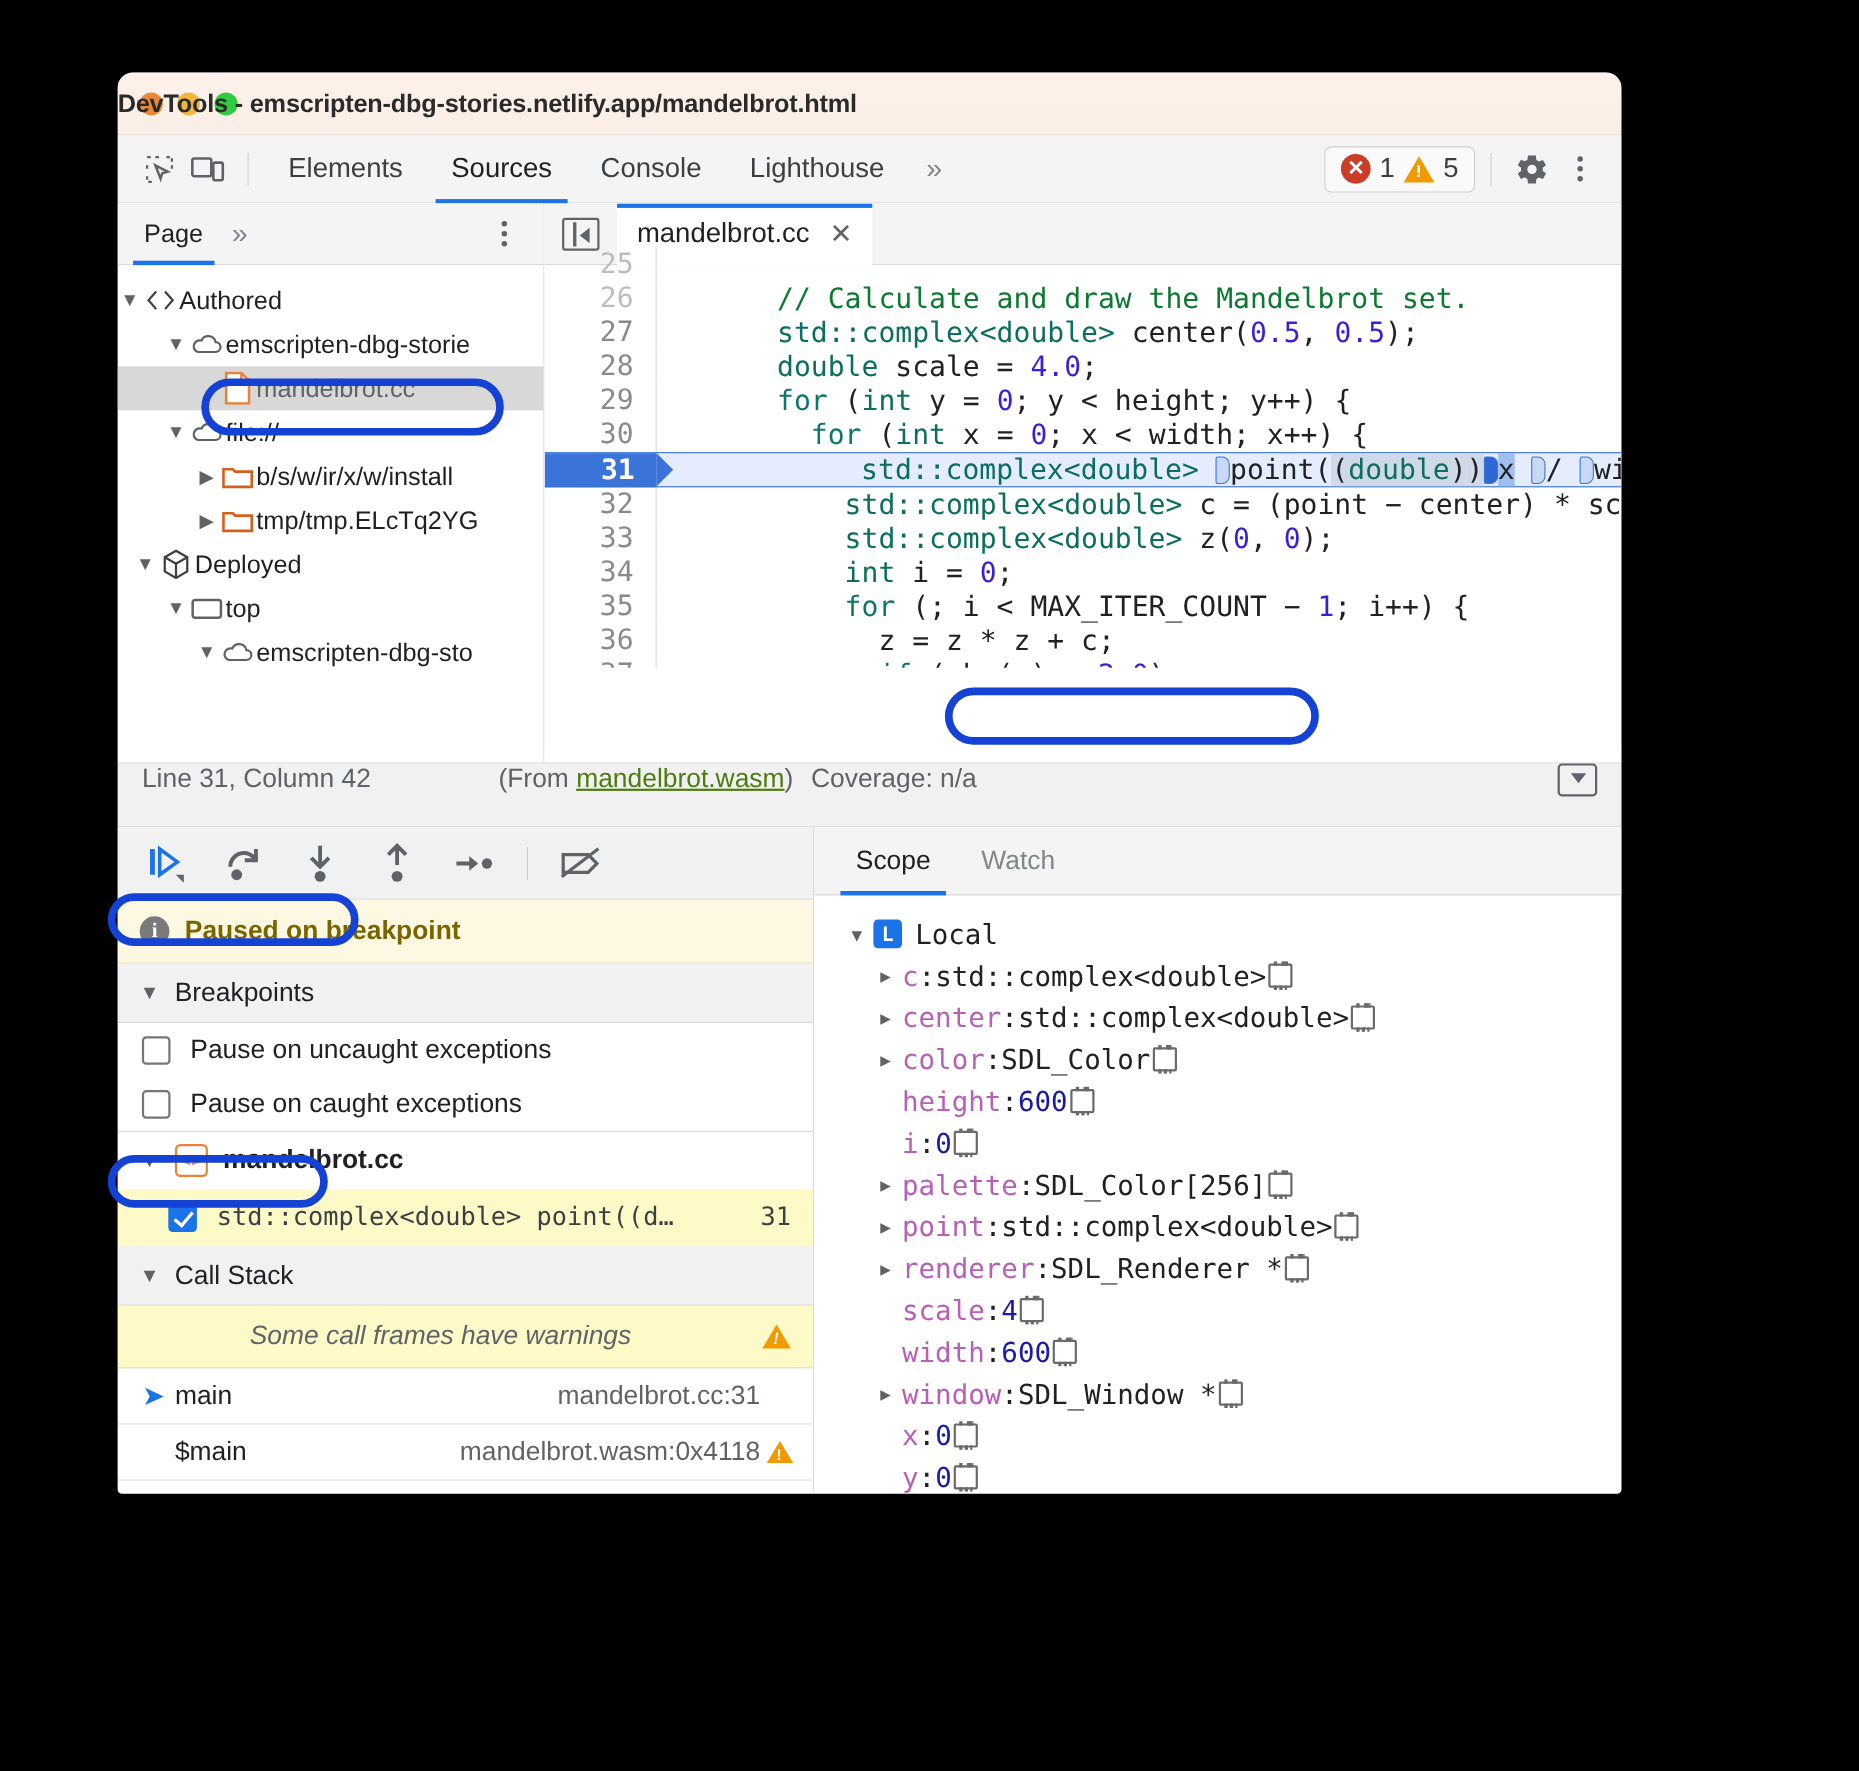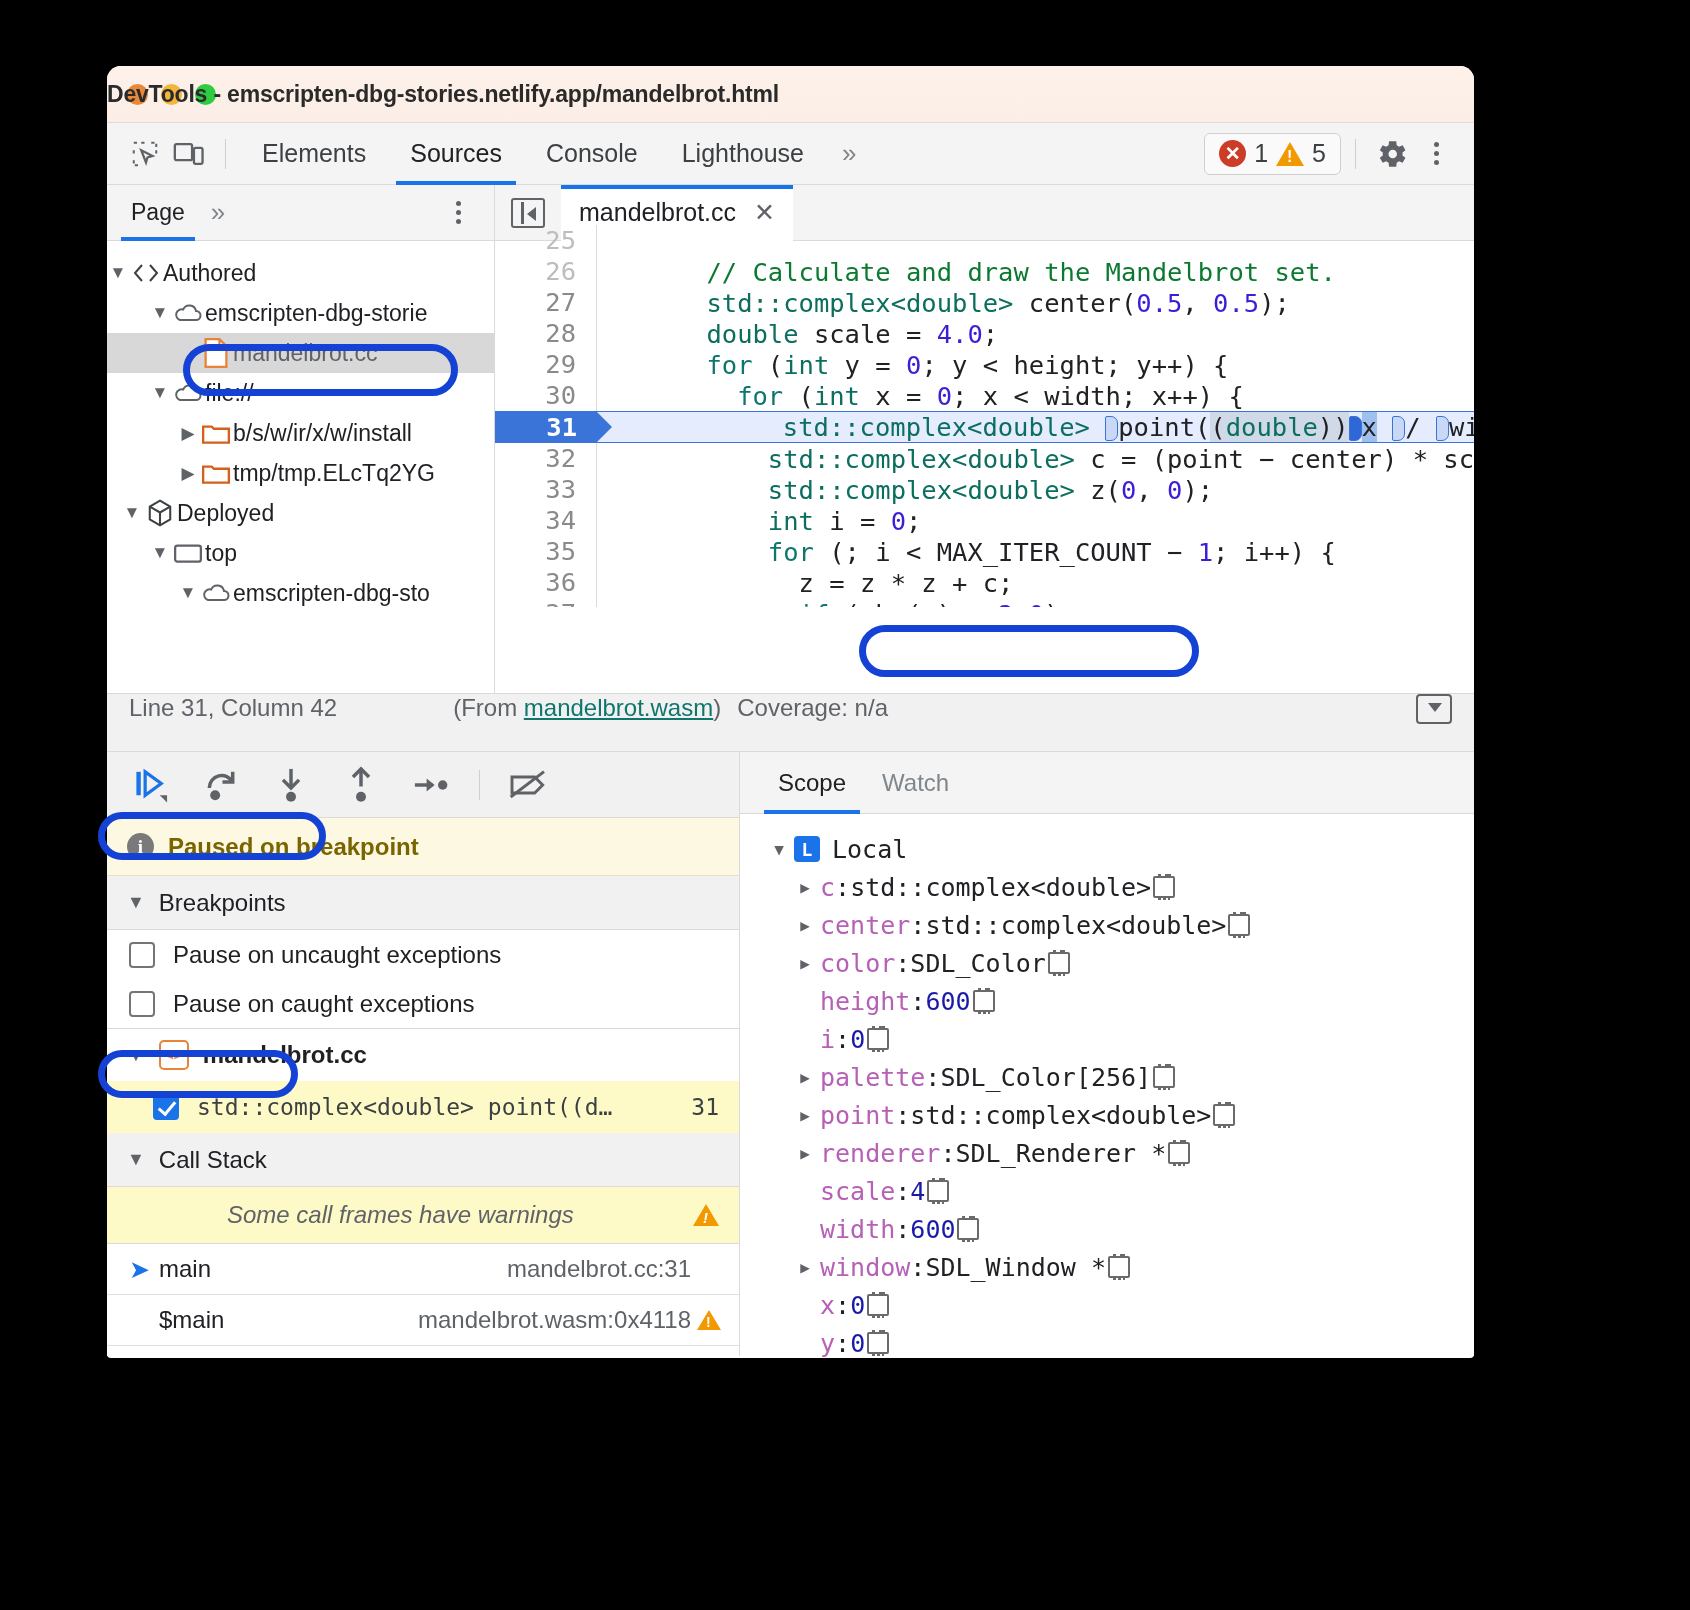--- a/index.html
+++ b/index.html
@@ -185,21 +185,21 @@
     position: absolute; left: 0; right: 0; bottom: 0; height: 18px;
     background: linear-gradient(rgba(255,255,255,0), #fff 75%);
   }
   
   #status {
     height: 58px; background: #f1f1f1; border-top: 1px solid #dadada;
     display: flex; font-size: 24px; color: #5f6368;
     padding-left: 22px;
   }
   #status .spacer { width: 116px; }
-  #status a { color: #0f766e; text-decoration: underline; }
+  #status a { color: #4d7c0f; text-decoration: underline; }
   #status .cov { margin-left: 16px; }
   #status .dl {
     margin-left: auto; margin-right: 22px;
     width: 36px; height: 30px; border: 2.5px solid #5f6368; border-radius: 4px;
     position: relative;
   }
   #status .dl::after {
     content: ""; position: absolute; left: 10px; top: 7px;
     border-left: 7px solid transparent; border-right: 7px solid transparent;
     border-top: 9px solid #5f6368;
@@ -277,21 +277,21 @@
   .cs-row .tri2 {
     width: 0; height: 0; border-left: 12px solid transparent; border-right: 12px solid transparent;
     border-bottom: 20px solid #f29900; position: relative; margin-left: 6px;
   }
   .cs-row .tri2::after { content: "!"; position: absolute; left: -3px; top: 4px; font-size: 14px; font-weight: bold; color: #fff; }
 
   
   #dbg-right { flex: 1; background: #fff; }
   #scope-tabs {
     height: 62px; background: #f4f4f4; border-bottom: 1px solid #dadada;
-    display: flex; align-items: center; padding-left: 20px;
+    display: flex; align-items: center; padding-left: 20px; gap: 10px;
   }
   .sc-tab {
     font-size: 24px; color: #80868b; padding: 0 18px; height: 62px;
     display: flex; align-items: center; position: relative;
   }
   .sc-tab.active { color: #202124; }
   .sc-tab.active::after {
     content: ""; position: absolute; left: 4px; right: 4px; bottom: 0; height: 4px; background: #1a73e8;
   }
   #scope-tree { padding-top: 16px; font-family: "DejaVu Sans Mono", monospace; font-size: 25px; }

